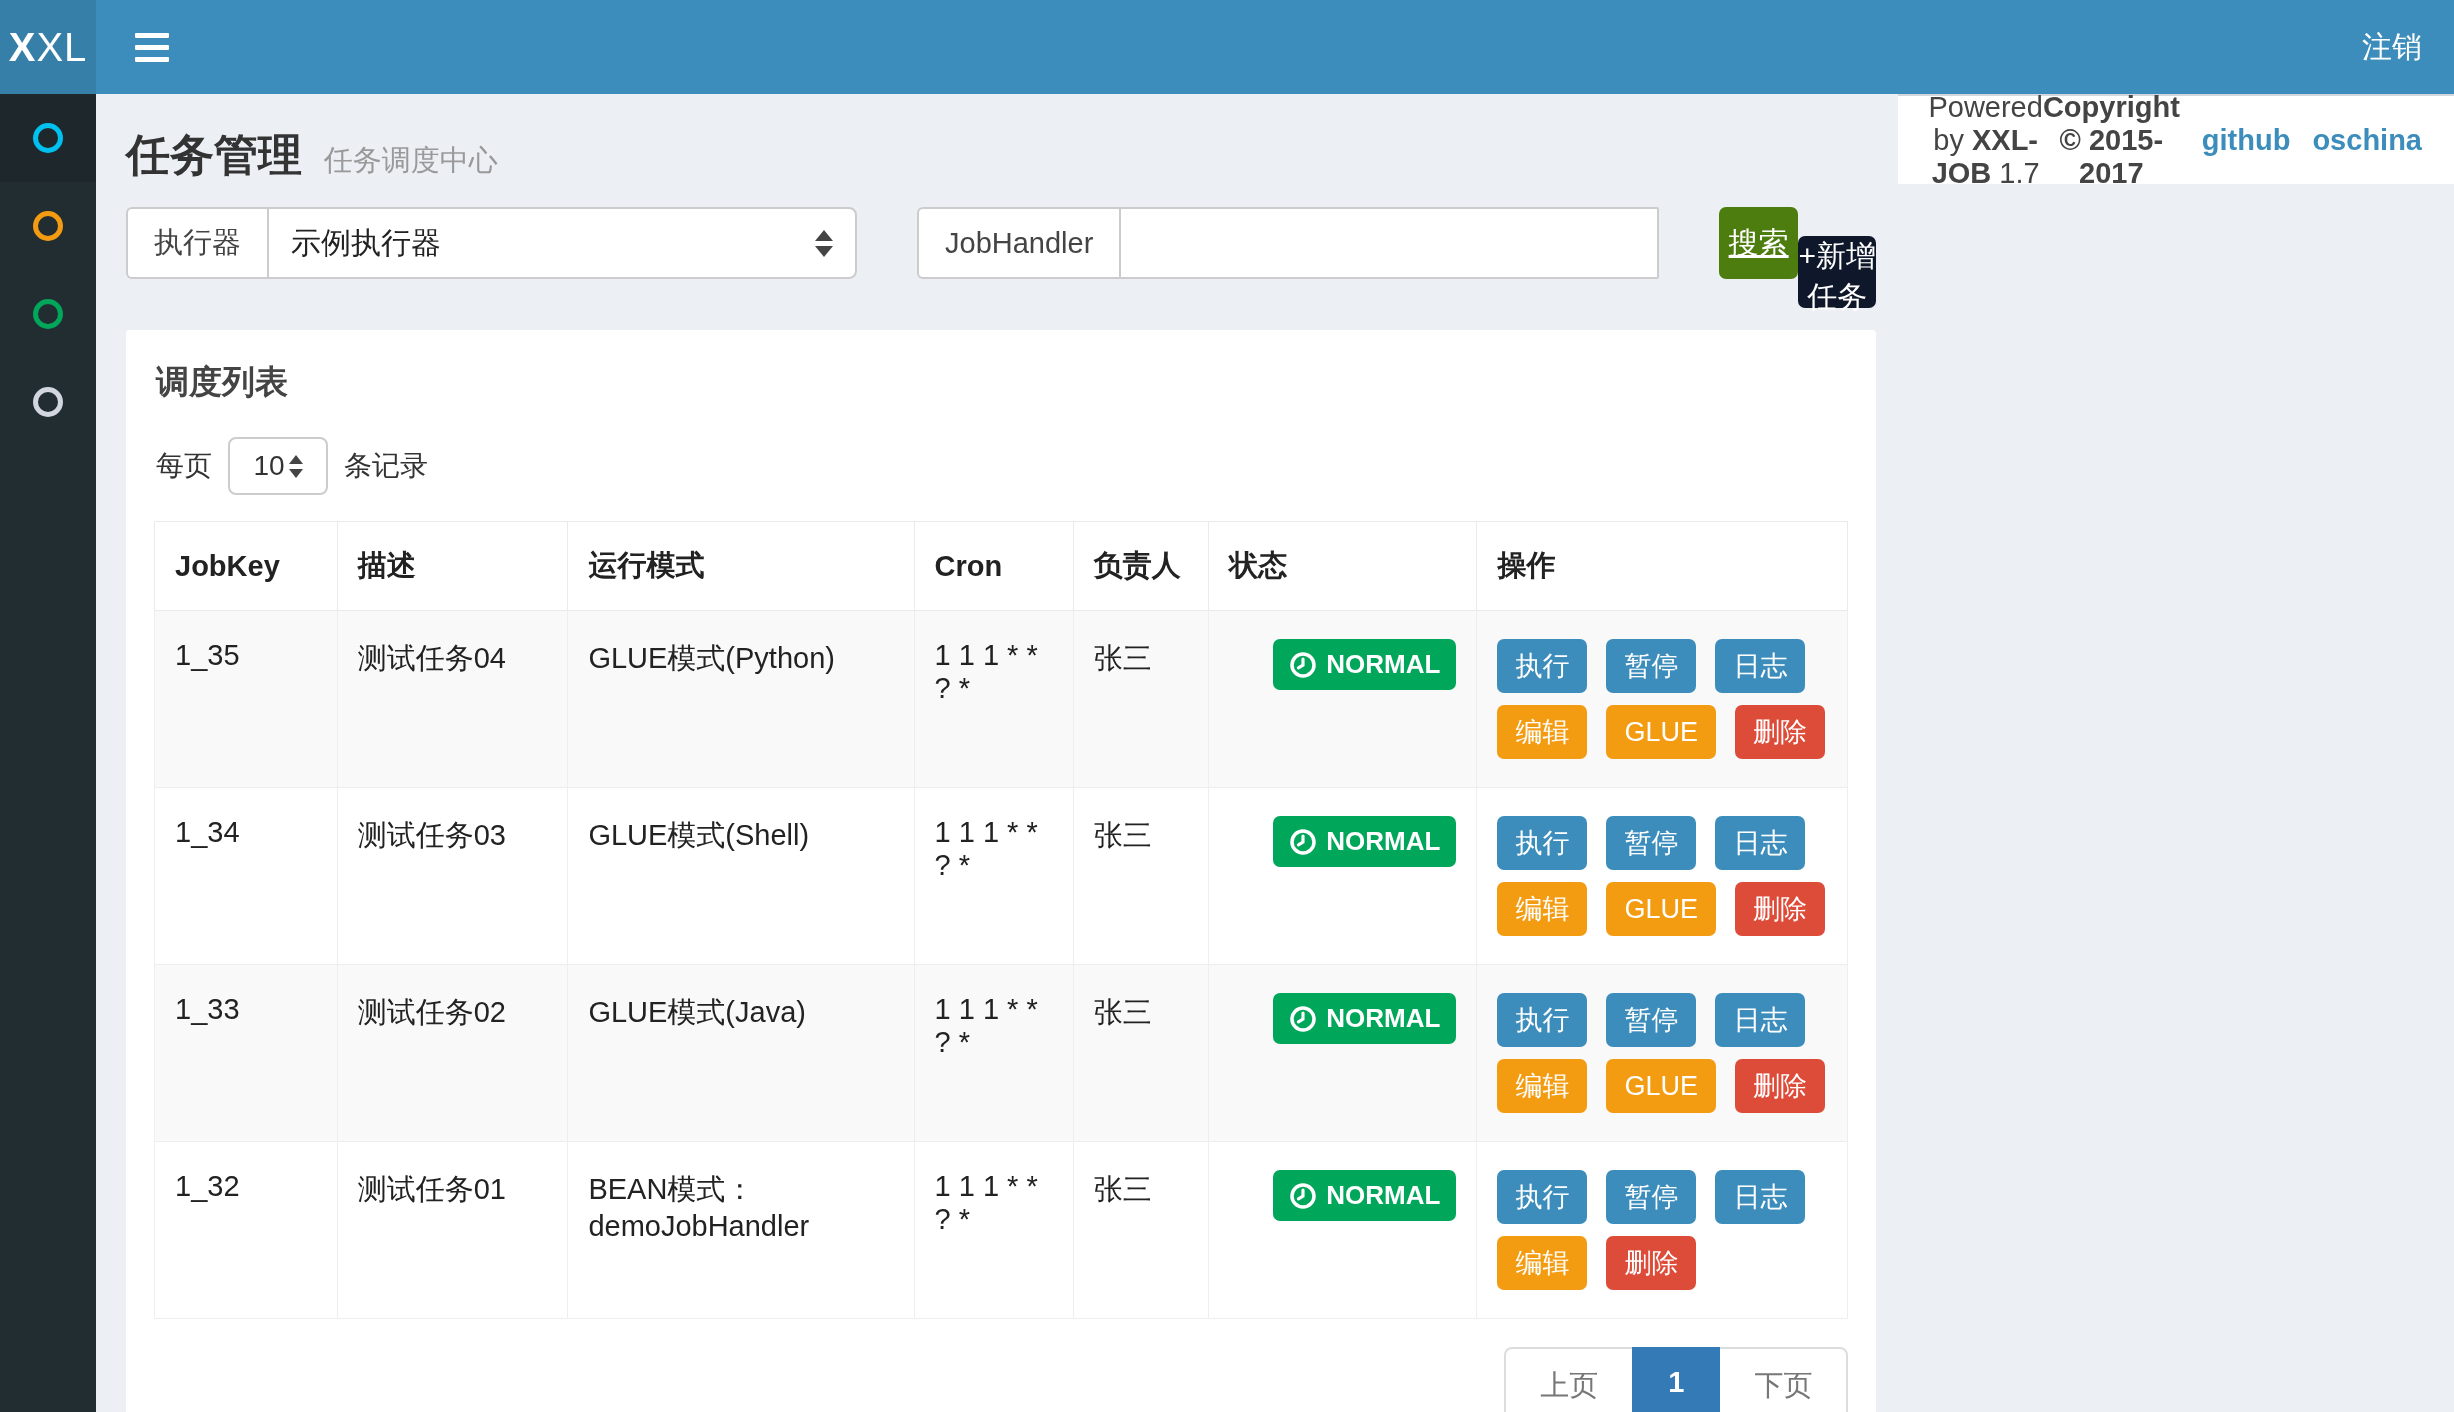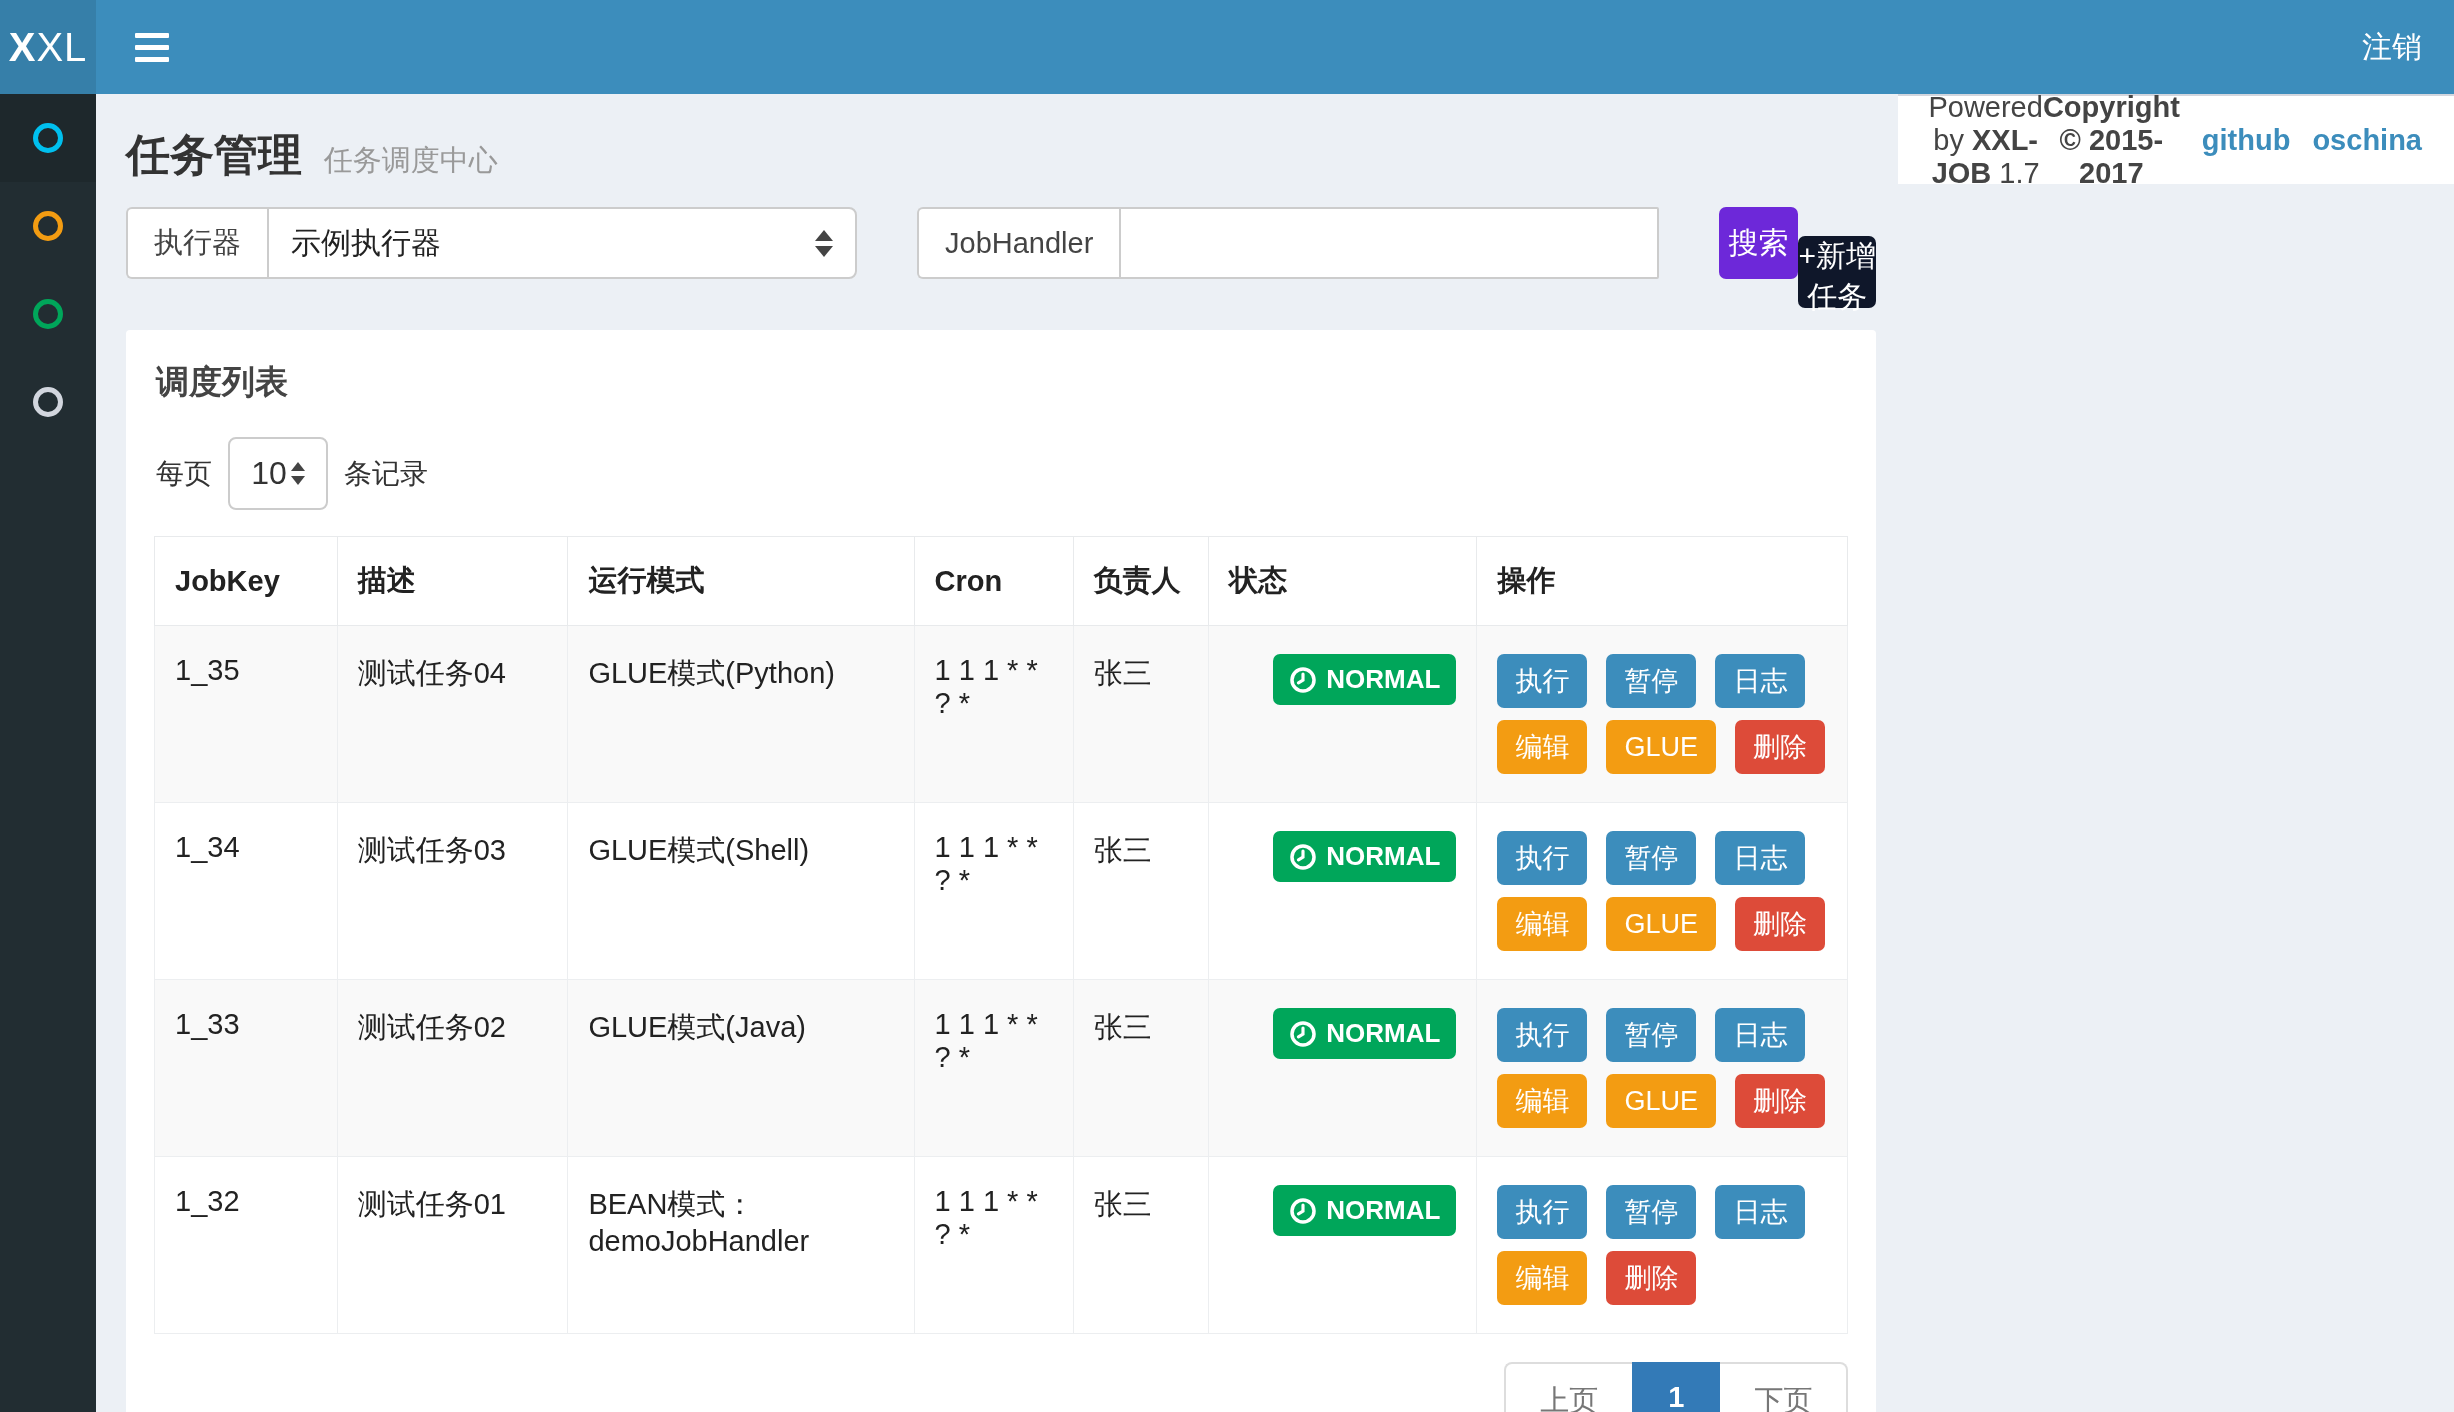--- a/index.html
+++ b/index.html
@@ -45,29 +45,29 @@
   .select-box .sel-label { flex:1; }
   .arrows { display:flex; flex-direction:column; gap:5px; align-items:center; }
   .arrows .up { width:0; height:0; border-left:9px solid transparent; border-right:9px solid transparent; border-bottom:11px solid #444; }
   .arrows .dn { width:0; height:0; border-left:9px solid transparent; border-right:9px solid transparent; border-top:11px solid #444; }
   .text-input { width:540px; border:2px solid #ccc; border-left:2px solid #ccc; border-radius:0 2px 2px 0;
     font-size:29px; padding:0 20px; color:#333; outline:none; background:#fff; height:72px;
     font-family:"Liberation Sans","DejaVu Sans",sans-serif; }
   .gap60 { width:60px; flex:0 0 60px; }
   .btn-big { height:72px; width:336px; border:none; border-radius:7px; color:#fff; font-size:30px;
     cursor:pointer; font-family:inherit; }
-  .btn-search { background:#6d28d9; }
+  .btn-search { background:#4d7c0f;text-decoration:underline; }
   .btn-add { background:#0f172a; margin-left:auto;margin-top:29px; }
 
   
   .panel { background:#fff; border-radius:4px; padding:22px 28px 24px 28px; }
   .panel-title { font-size:33px; font-weight:600; color:#444; padding:8px 0 6px 2px; }
   .pagesize-row { display:flex; align-items:center; gap:16px; margin:26px 0 26px 2px; color:#333; }
-  .pagesize-select { width:100px; height:73px; border:2px solid #ccc; border-radius:8px; background:#fff;
-    display:flex; align-items:center; justify-content:center; gap:4px; cursor:pointer; font-size:32px; }
+  .pagesize-select { width:100px; height:58px; border:2px solid #ccc; border-radius:8px; background:#fff;
+    display:flex; align-items:center; justify-content:center; gap:4px; cursor:pointer; font-size:28px; }
   .pagesize-select .arrows .up { border-left-width:7px; border-right-width:7px; border-bottom-width:9px; }
   .pagesize-select .arrows .dn { border-left-width:7px; border-right-width:7px; border-top-width:9px; }
 
   
   table { width:100%; border-collapse:collapse; border:1px solid #e8eaec; }
   th { text-align:left; font-weight:700; font-size:29px; color:#222; padding:24px 20px; border:1px solid #e8eaec; }
   td { font-size:29px; color:#222; padding:28px 20px; border:1px solid #eceef0; vertical-align:top; height:146px; }
   tbody tr:nth-child(odd) { background:#f9f9f9; }
   .col-jobkey{width:240px;} .col-desc{width:475px;} .col-mode{width:477px;}
   .col-cron{width:238px;} .col-owner{width:237px;} .col-status{width:238px;}

